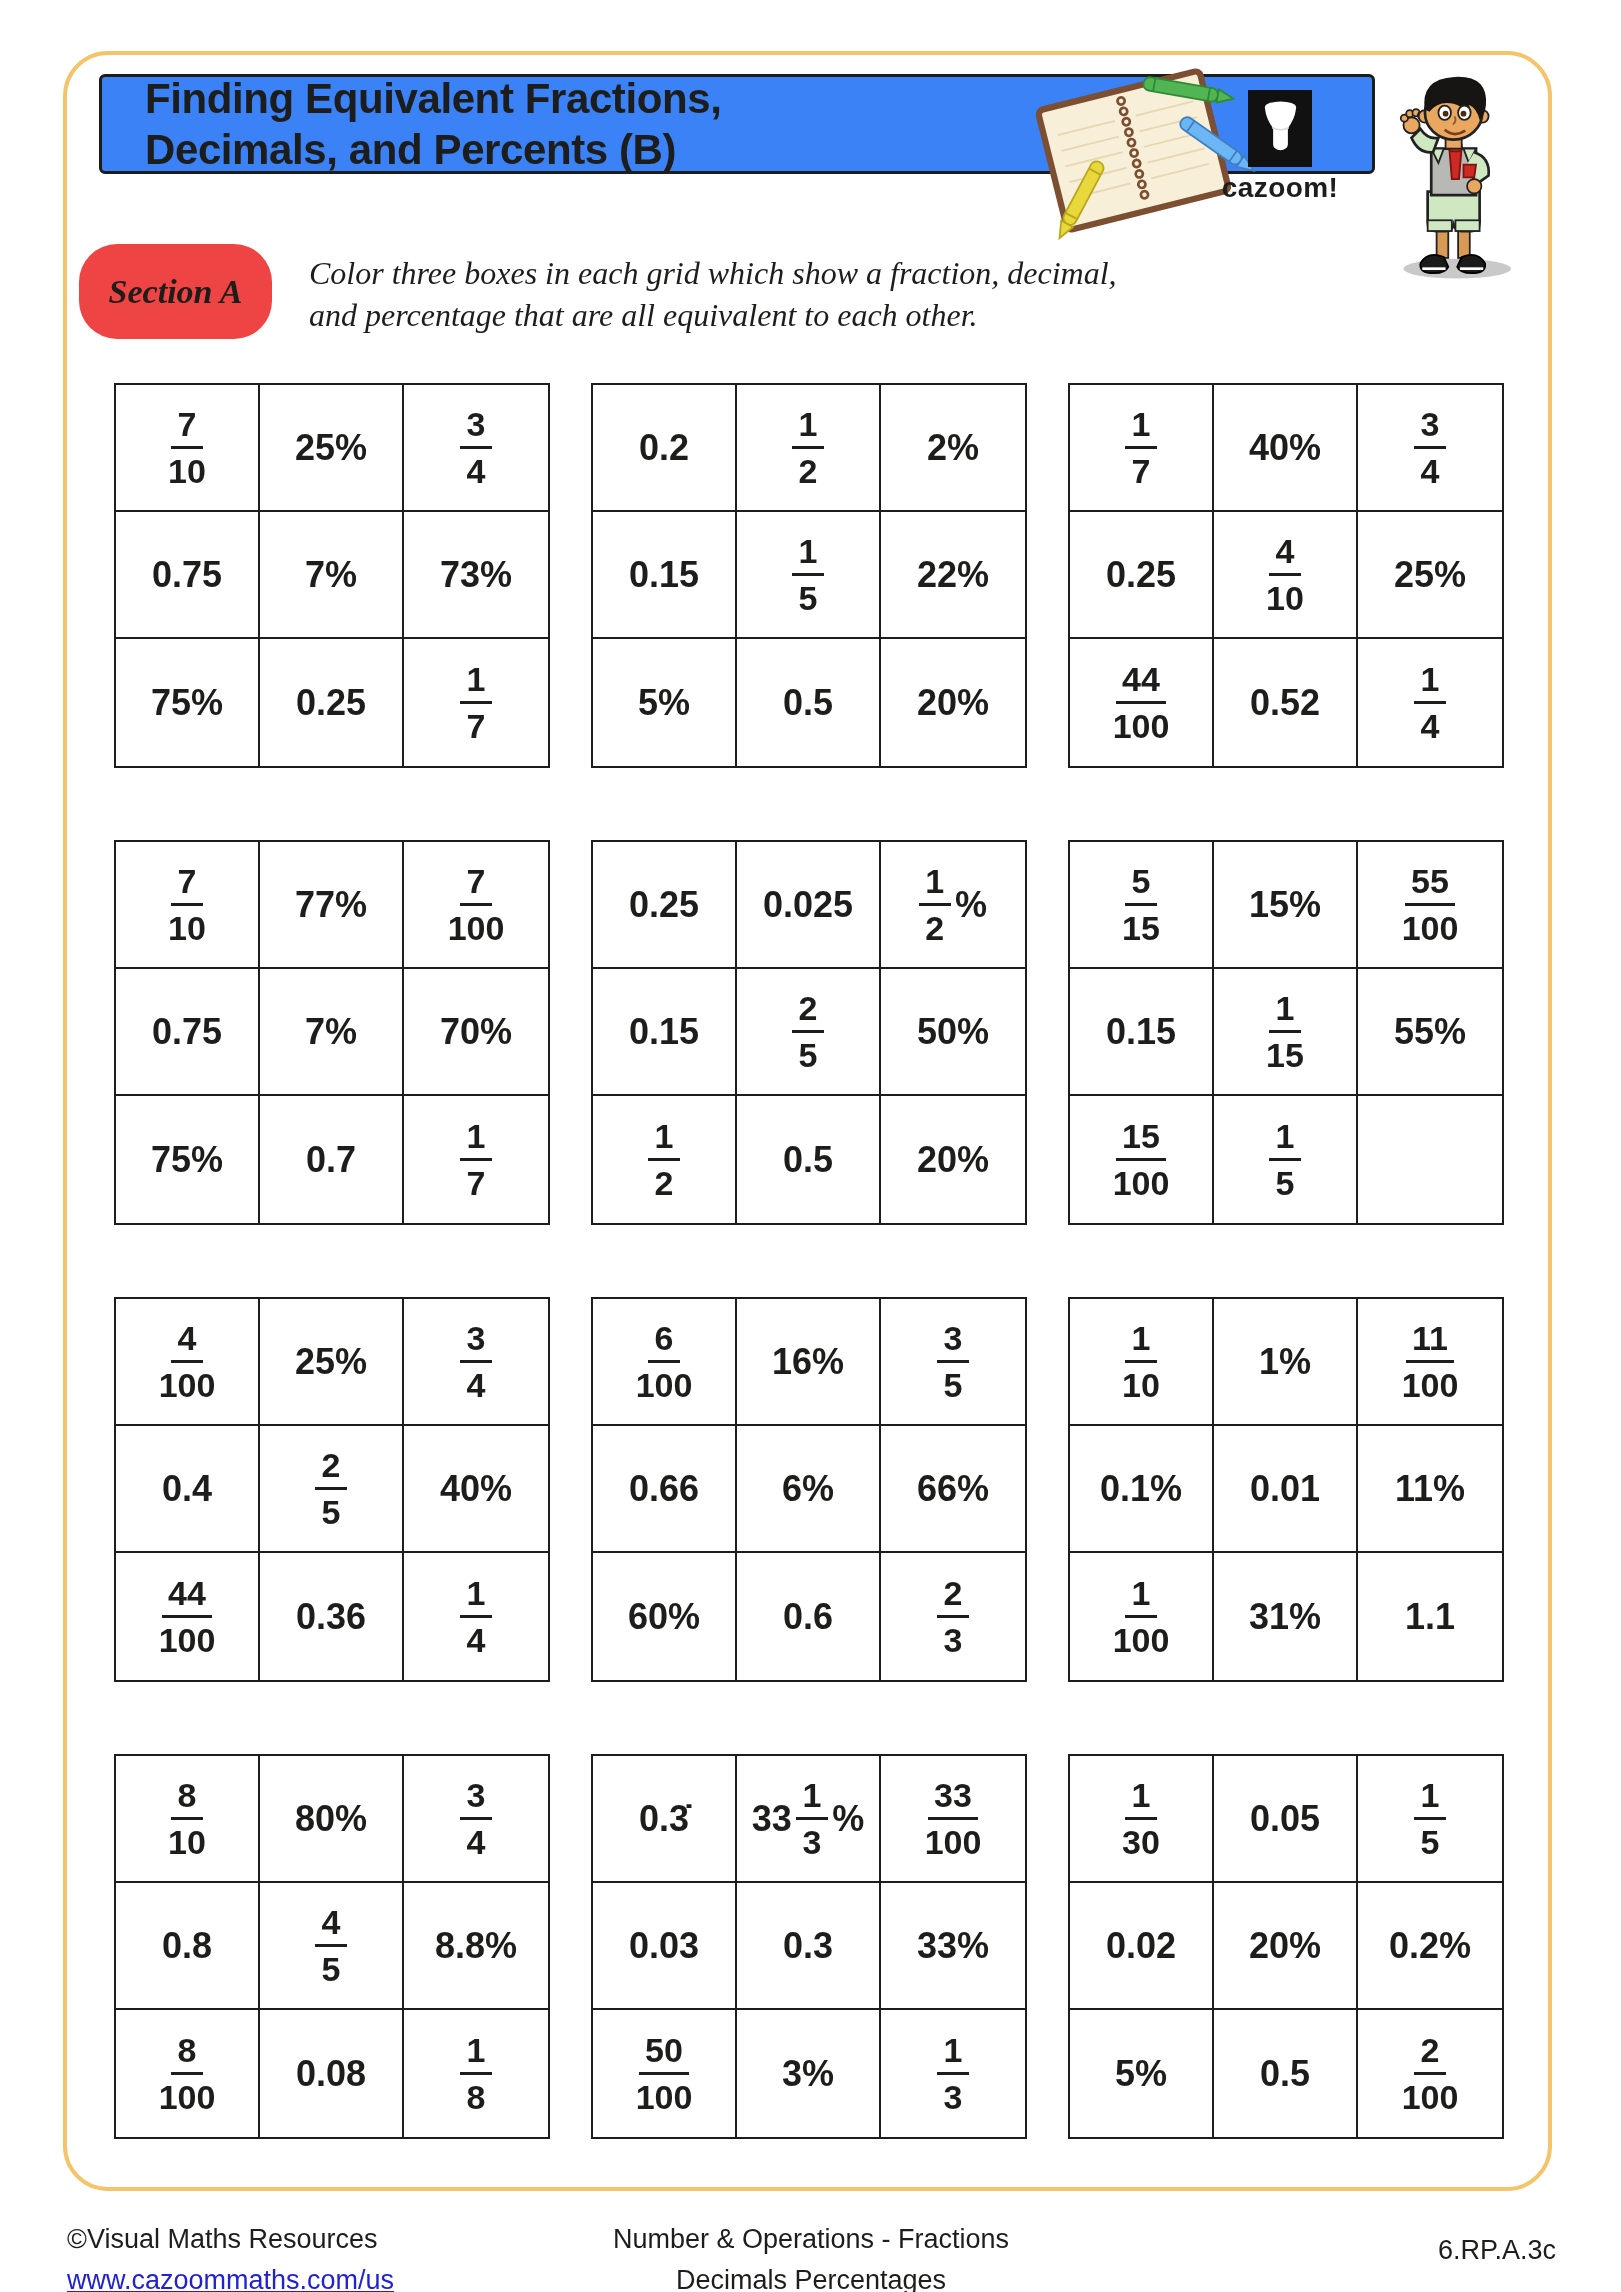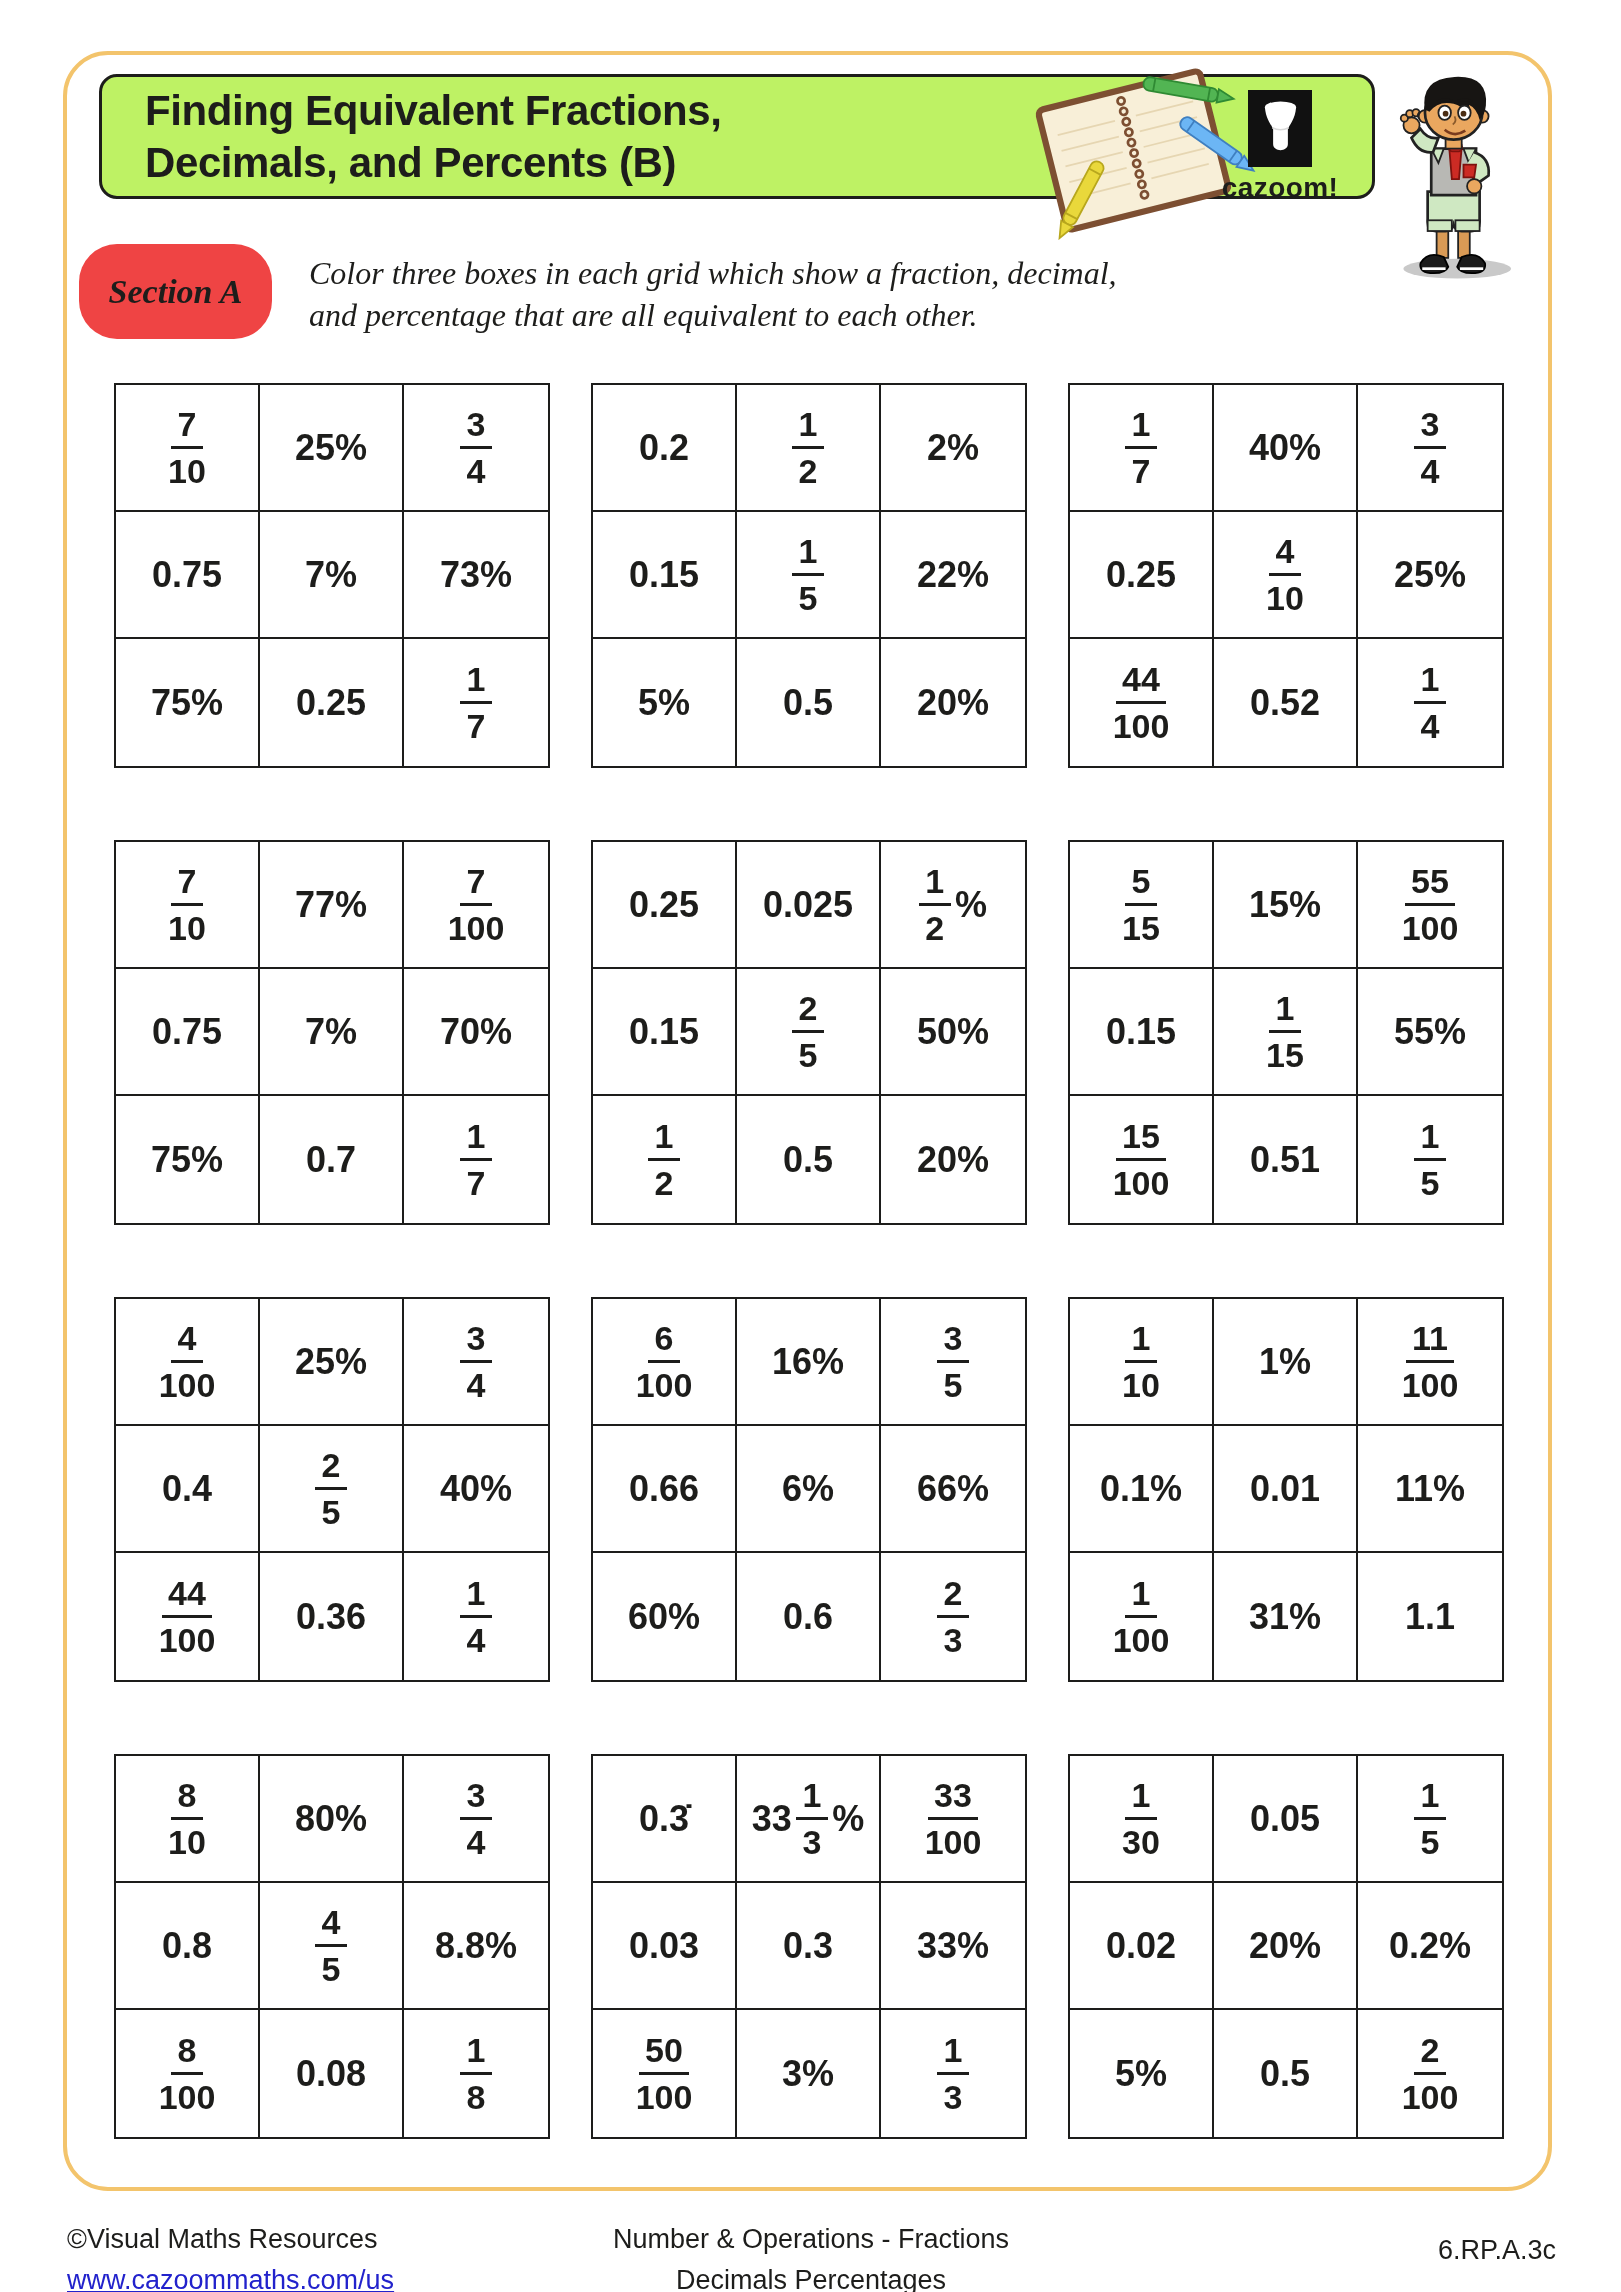--- a/index.html
+++ b/index.html
@@ -5,22 +5,22 @@
   html,body{margin:0;padding:0;}
   body{
     width:1622px;height:2293px;position:relative;background:#ffffff;
     font-family:"Liberation Sans",sans-serif;color:#1d1d1b;overflow:hidden;
   }
   .outer-border{
     position:absolute;left:63px;top:51px;width:1489px;height:2140px;
     border:4.5px solid #f3c46c;border-radius:45px;box-sizing:border-box;
   }
   .title-box{
-    position:absolute;left:99px;top:74px;width:1276px;height:125px;
-    background:#bef264;border:3.6px solid #1d1d1b;border-radius:18px;
+    position:absolute;left:99px;top:74px;width:1276px;height:100px;
+    background:#3b82f6;border:3.6px solid #1d1d1b;border-radius:6px;
     box-sizing:border-box;display:flex;align-items:center;
   }
   .title{
     font-size:42px;font-weight:bold;line-height:1.22;padding-left:43px;
     white-space:pre-line;letter-spacing:-0.4px;
   }
   
   .notebook-wrap{position:absolute;left:1010px;top:52px;width:269px;height:188px;}
   
   .logo{position:absolute;left:1221px;top:90px;width:118px;text-align:center;}
@@ -410,23 +410,20 @@
       <div class="cell">
         <span>55%</span>
       </div>
       <div class="cell">
         <span class="frac">
           <span class="num">15</span>
           <span class="den">100</span>
         </span>
       </div>
       <div class="cell">
-        <span>0.51</span>
-      </div>
-      <div class="cell">
         <span class="frac">
           <span class="num">1</span>
           <span class="den">5</span>
         </span>
       </div>
     </div>
     <div class="grid">
       <div class="cell">
         <span class="frac">
           <span class="num">4</span>

